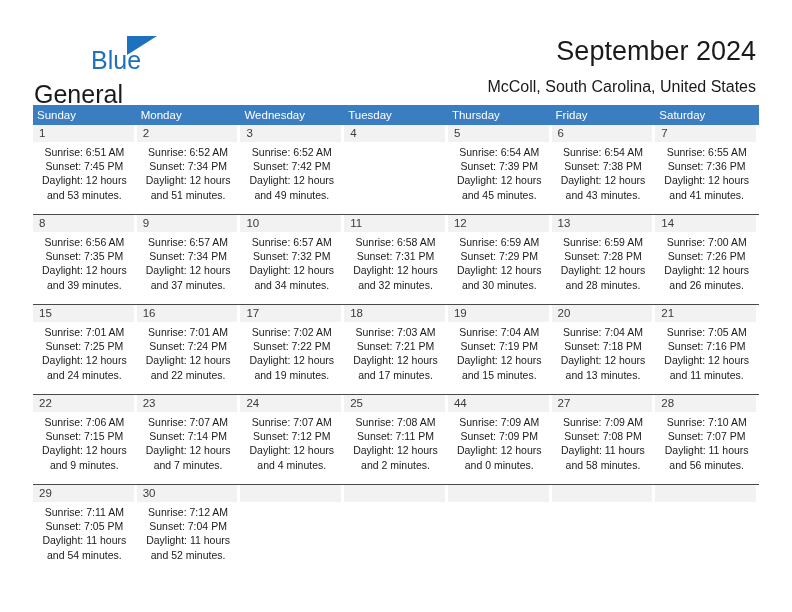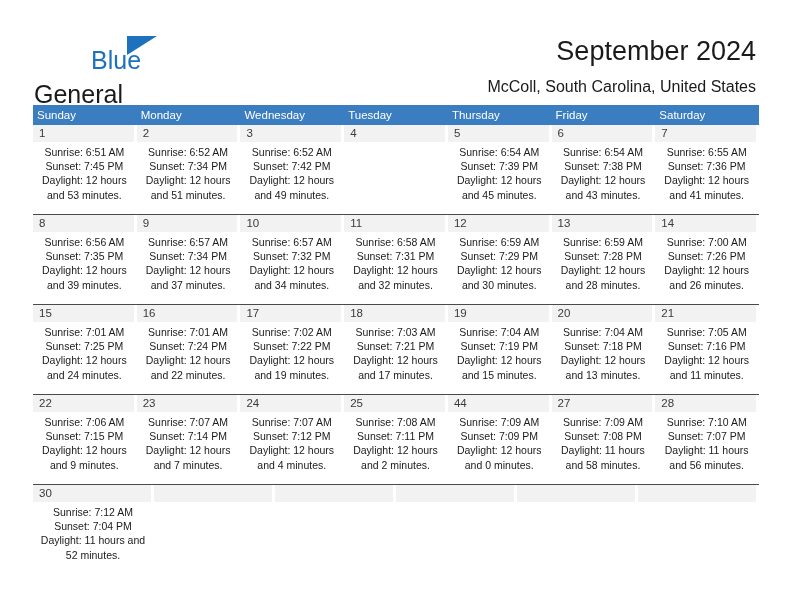--- a/index.html
+++ b/index.html
@@ -402,20 +402,28 @@
             <div class="day-number">28</div>
             <div class="day-info">
               <div>Sunrise: 7:10 AM</div>
               <div>Sunset: 7:07 PM</div>
               <div class="daylight">Daylight: 11 hours and 56 minutes.</div>
             </div>
           </div>
         </div>
         <div class="week">
           <div class="day">
+            <div class="day-number">29</div>
+            <div class="day-info">
+              <div>Sunrise: 7:11 AM</div>
+              <div>Sunset: 7:05 PM</div>
+              <div class="daylight">Daylight: 11 hours and 54 minutes.</div>
+            </div>
+          </div>
+          <div class="day">
             <div class="day-number">30</div>
             <div class="day-info">
               <div>Sunrise: 7:12 AM</div>
               <div>Sunset: 7:04 PM</div>
               <div class="daylight">Daylight: 11 hours and 52 minutes.</div>
             </div>
           </div>
           <div class="day empty">
             <div class="day-number"></div>
           </div>

